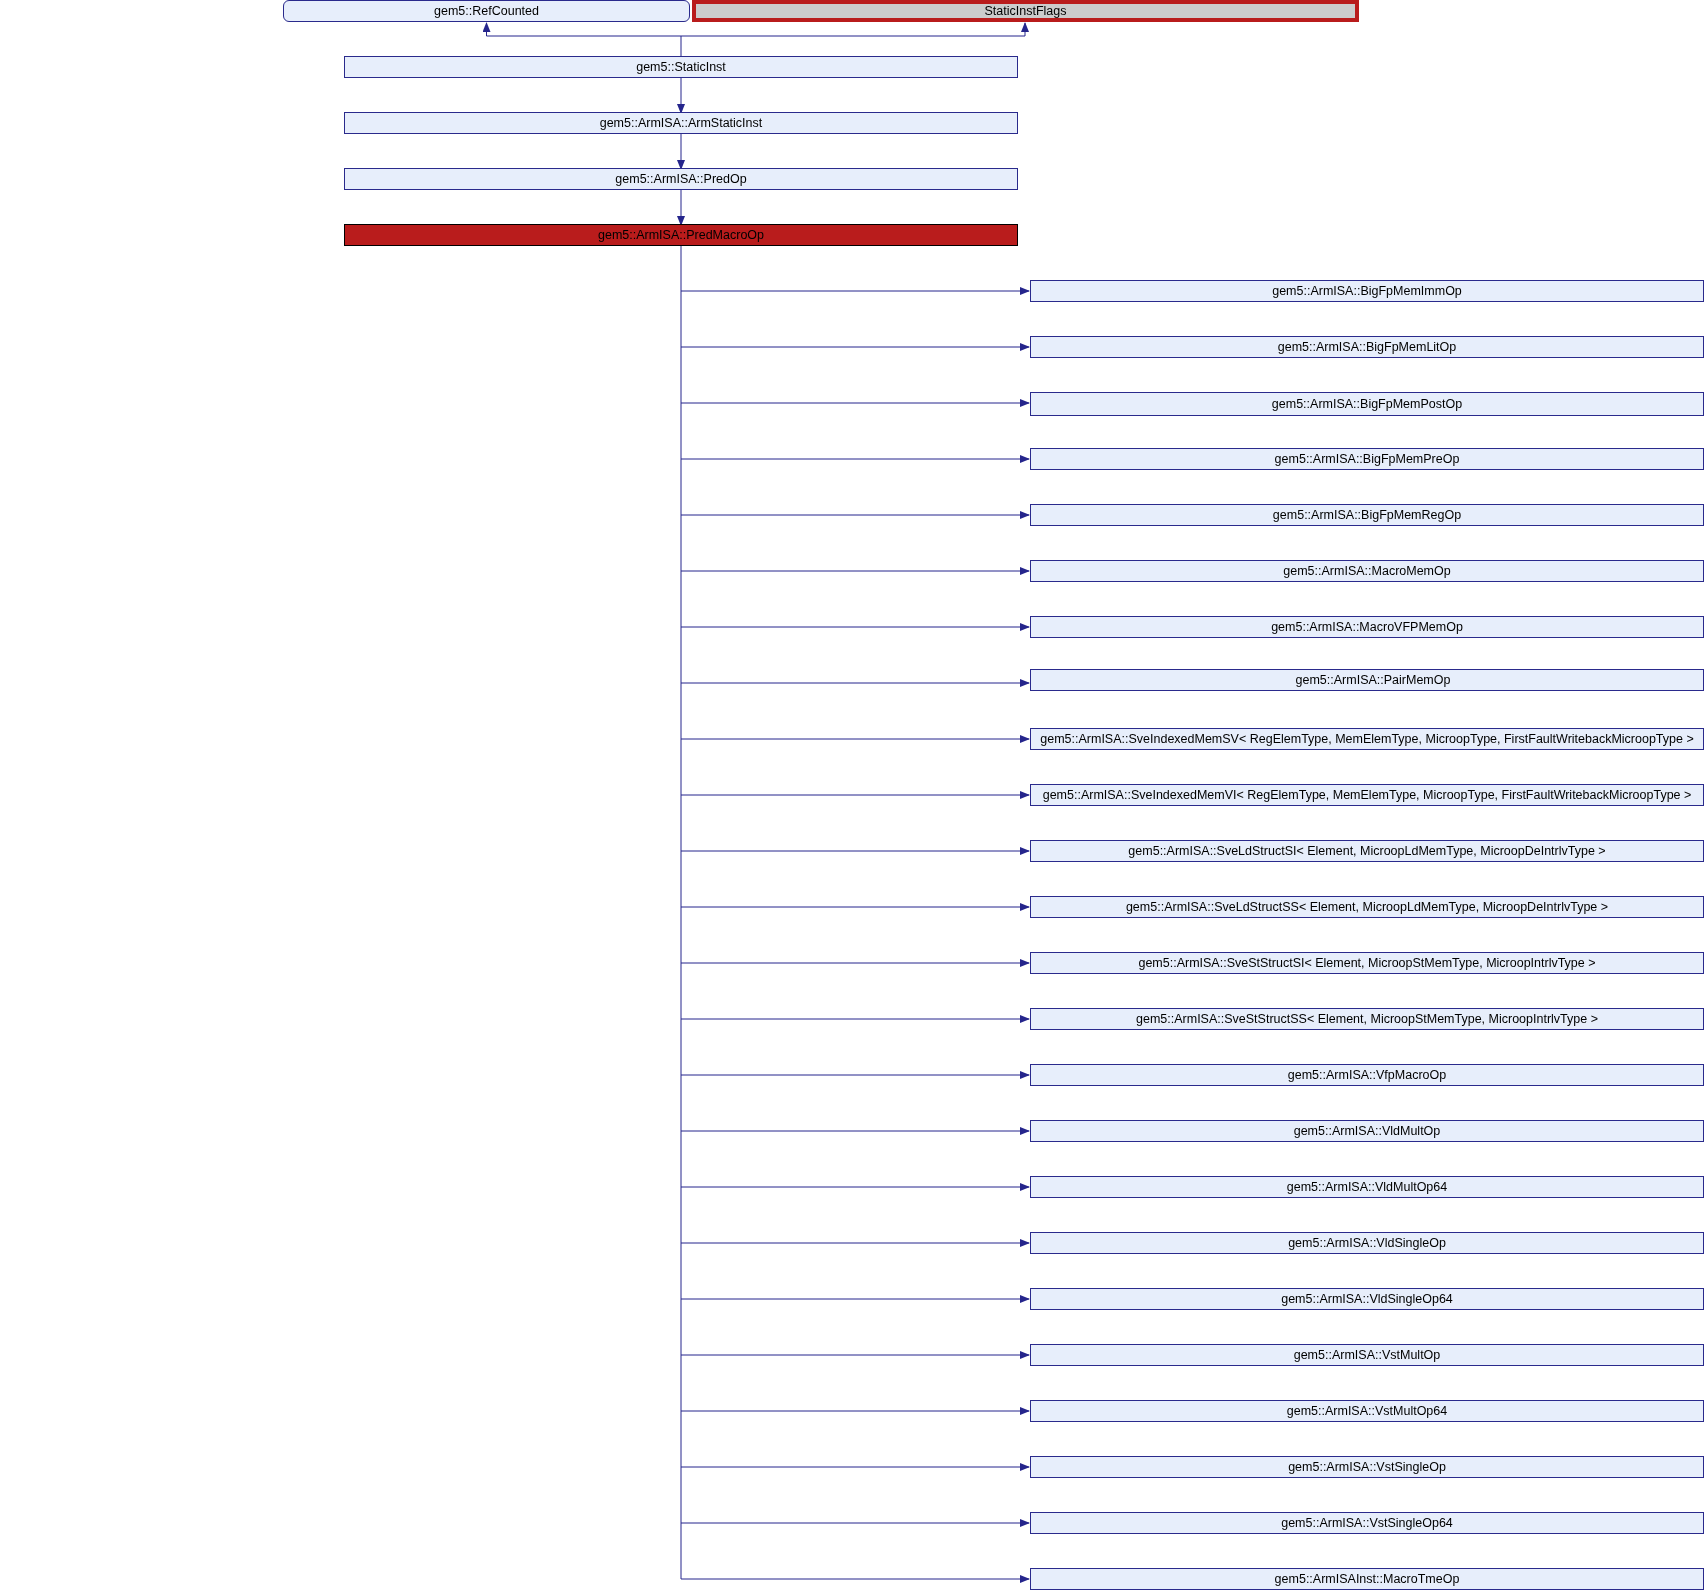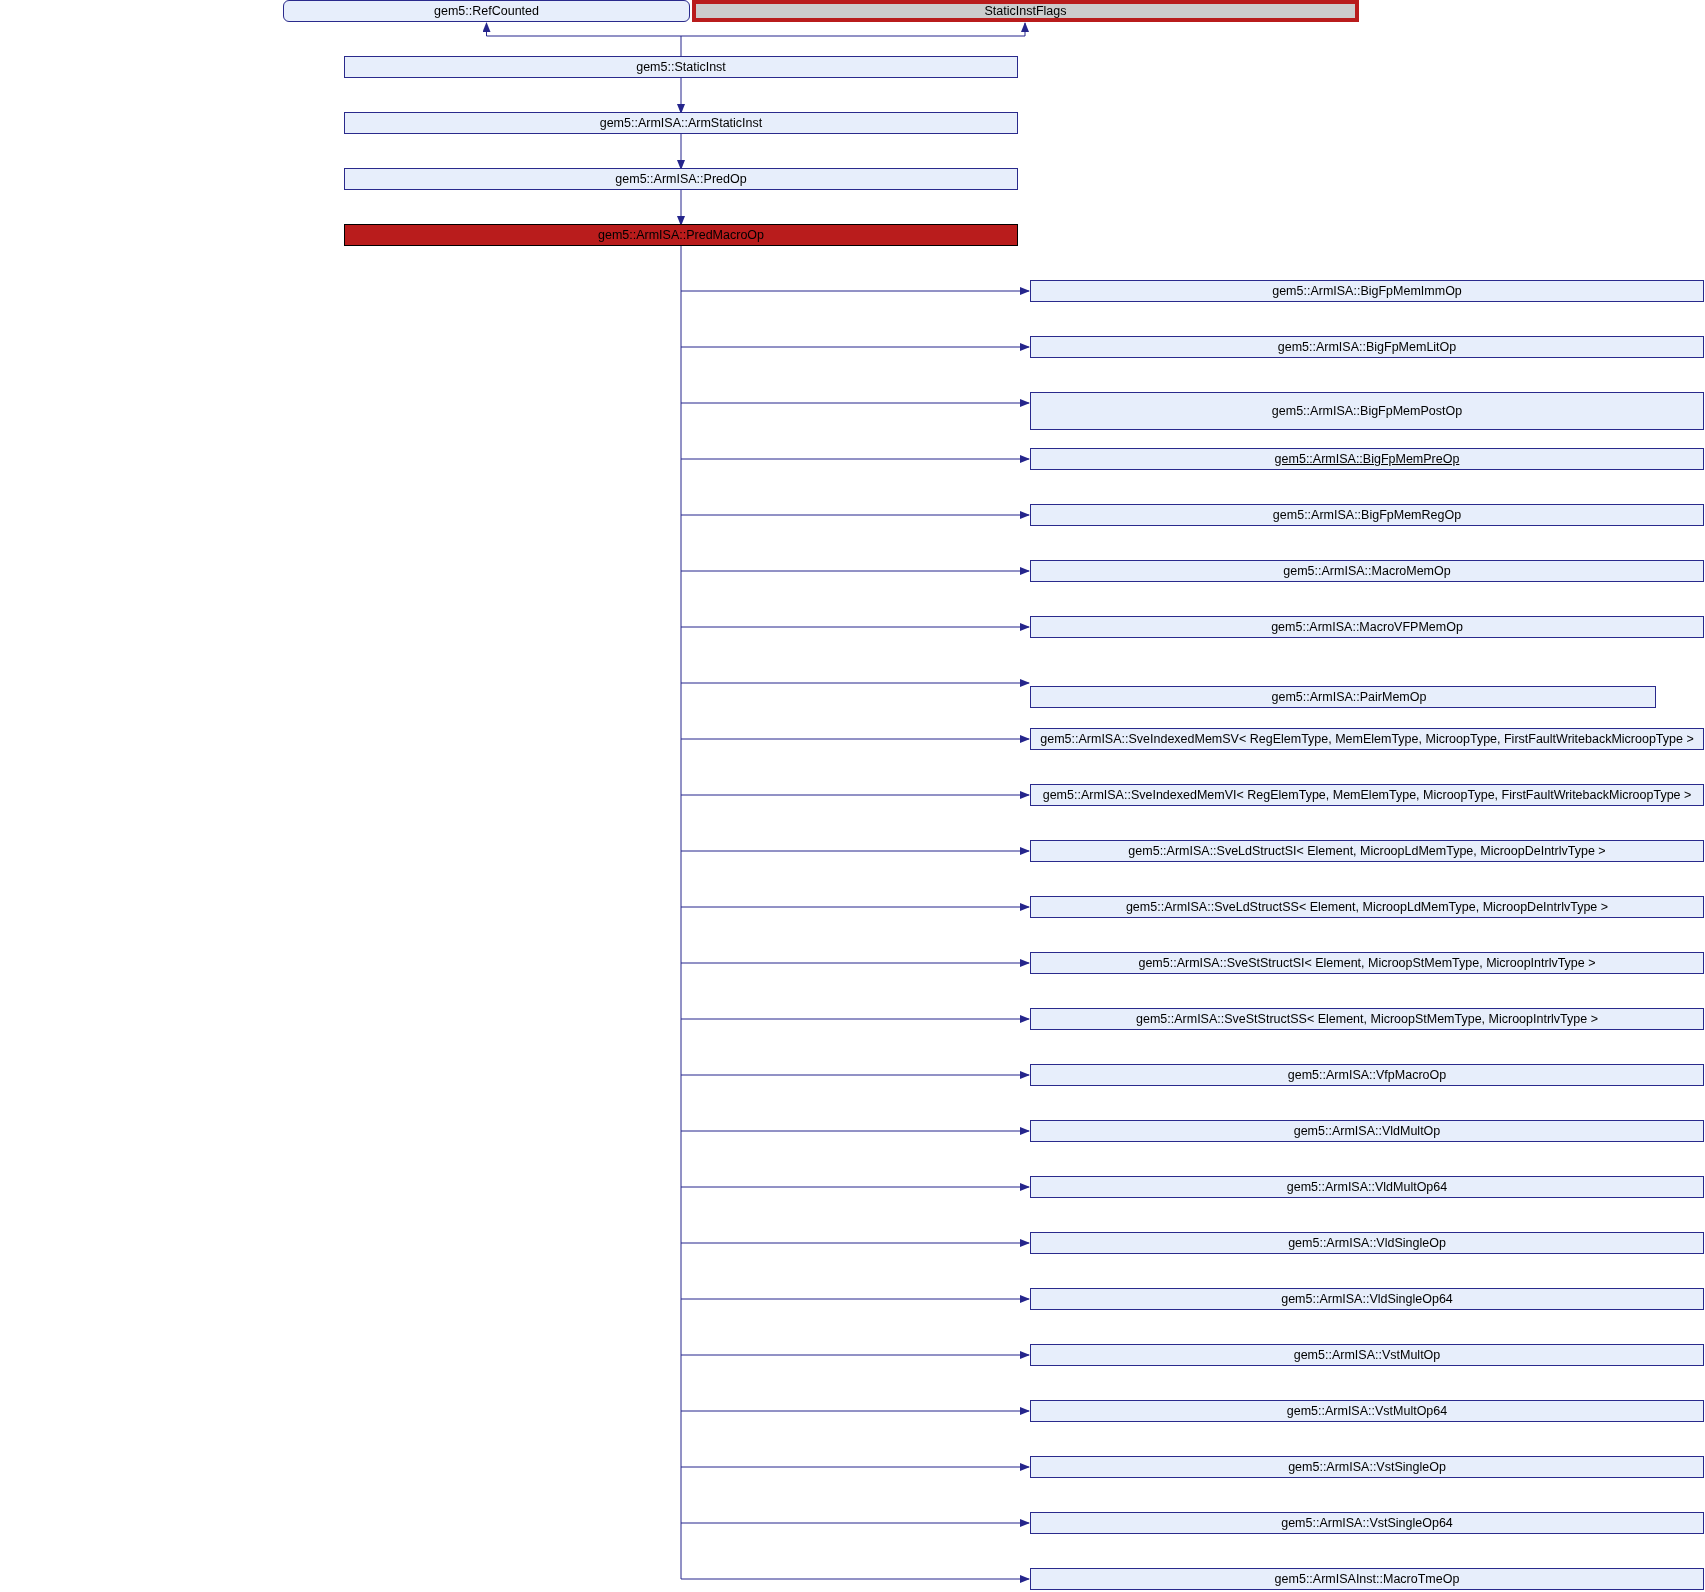--- a/index.html
+++ b/index.html
@@ -120,36 +120,36 @@
     </div>
     <div class="node current" style="left: 344px; top: 224px; width: 674px; height: 22px;">
       <span class="node-label">gem5::ArmISA::PredMacroOp</span>
     </div>
     <div class="node" style="left: 1030px; top: 280px; width: 674px; height: 22px;">
       <span class="node-label">gem5::ArmISA::BigFpMemImmOp</span>
     </div>
     <div class="node" style="left: 1030px; top: 336px; width: 674px; height: 22px;">
       <span class="node-label">gem5::ArmISA::BigFpMemLitOp</span>
     </div>
-    <div class="node" style="left: 1030px; top: 392px; width: 674px; height: 38px;">
+    <div class="node" style="left: 1030px; top: 392px; width: 674px; height: 24px;">
       <span class="node-label">gem5::ArmISA::BigFpMemPostOp</span>
     </div>
-    <div class="node" style="left: 1030px; top: 448px; width: 674px; height: 22px; text-decoration: underline;">
+    <div class="node" style="left: 1030px; top: 448px; width: 674px; height: 22px;">
       <span class="node-label">gem5::ArmISA::BigFpMemPreOp</span>
     </div>
     <div class="node" style="left: 1030px; top: 504px; width: 674px; height: 22px;">
       <span class="node-label">gem5::ArmISA::BigFpMemRegOp</span>
     </div>
     <div class="node" style="left: 1030px; top: 560px; width: 674px; height: 22px;">
       <span class="node-label">gem5::ArmISA::MacroMemOp</span>
     </div>
     <div class="node" style="left: 1030px; top: 616px; width: 674px; height: 22px;">
       <span class="node-label">gem5::ArmISA::MacroVFPMemOp</span>
     </div>
-    <div class="node" style="left: 1030px; top: 686px; width: 626px; height: 22px; padding-left: 12px;">
+    <div class="node" style="left: 1030px; top: 669px; width: 674px; height: 22px; padding-left: 12px;">
       <span class="node-label">gem5::ArmISA::PairMemOp</span>
     </div>
     <div class="node" style="left: 1030px; top: 728px; width: 674px; height: 22px;">
       <span class="node-label">gem5::ArmISA::SveIndexedMemSV&lt; RegElemType, MemElemType, MicroopType, FirstFaultWritebackMicroopType &gt;</span>
     </div>
     <div class="node" style="left: 1030px; top: 784px; width: 674px; height: 22px;">
       <span class="node-label">gem5::ArmISA::SveIndexedMemVI&lt; RegElemType, MemElemType, MicroopType, FirstFaultWritebackMicroopType &gt;</span>
     </div>
     <div class="node" style="left: 1030px; top: 840px; width: 674px; height: 22px;">
       <span class="node-label">gem5::ArmISA::SveLdStructSI&lt; Element, MicroopLdMemType, MicroopDeIntrlvType &gt;</span>

